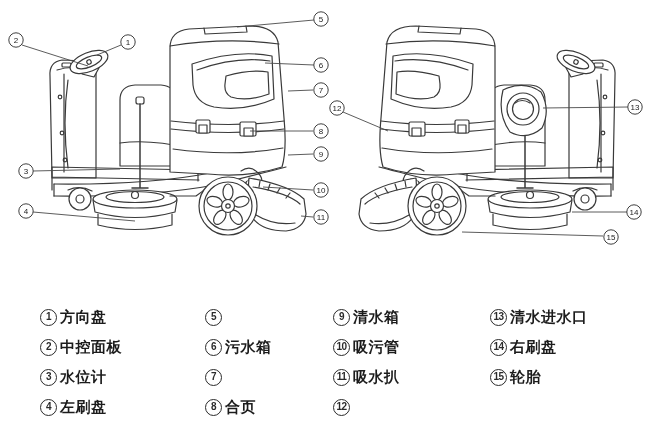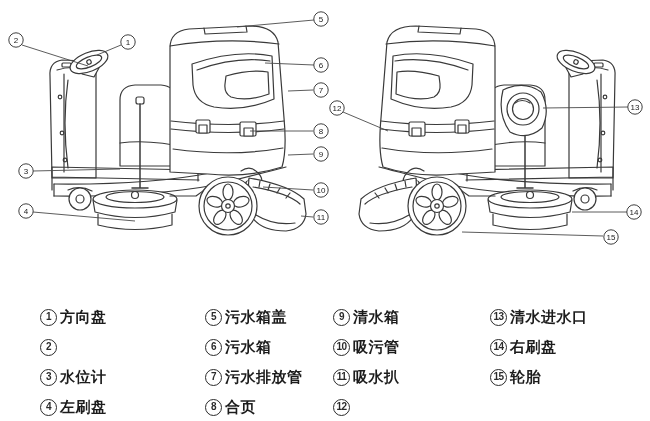--- a/index.html
+++ b/index.html
@@ -214,42 +214,41 @@
   </svg>
 
   <div class="legend">
     <div class="legend-col">
       <div class="li">
           <span class="ln">1</span>
           <span>方向盘</span>
         </div>
       <div class="li">
           <span class="ln">2</span>
+          <span>中控面板</span>
         </div>
       <div class="li">
           <span class="ln">3</span>
           <span>水位计</span>
         </div>
       <div class="li">
           <span class="ln">4</span>
           <span>左刷盘</span>
         </div>
     </div>
     <div class="legend-col">
       <div class="li">
           <span class="ln">5</span>
-          <span>污水箱盖</span>
         </div>
       <div class="li">
           <span class="ln">6</span>
           <span>污水箱</span>
         </div>
       <div class="li">
           <span class="ln">7</span>
-          <span>污水排放管</span>
         </div>
       <div class="li">
           <span class="ln">8</span>
           <span>合页</span>
         </div>
     </div>
     <div class="legend-col">
       <div class="li">
           <span class="ln">9</span>
           <span>清水箱</span>

